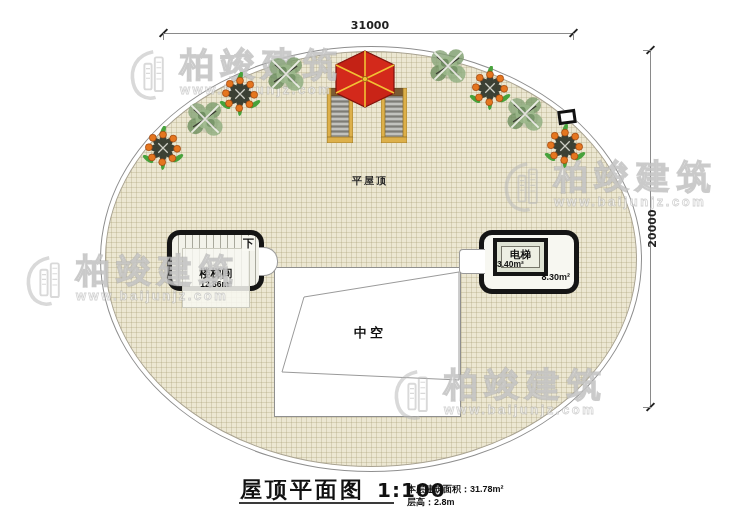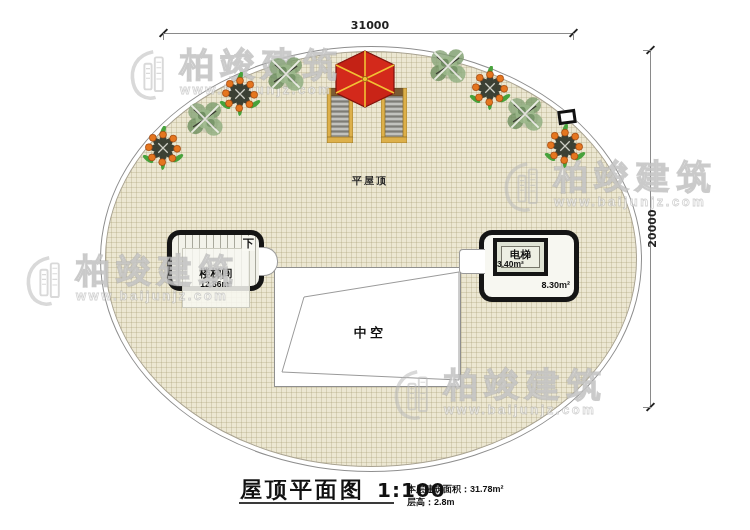--- a/index.html
+++ b/index.html
@@ -42,35 +42,35 @@
     background:rgba(248,248,242,.85);border:1px solid #c9c9bd;padding:18px 0;z-index:2;}
   .stair-room .nm{font-size:11px;font-weight:700;color:#111;line-height:12px;display:block;}
   .stair-room .ar{font-size:8.5px;font-weight:700;color:#111;line-height:10px;display:block;}
   .stair-room .down{position:absolute;right:4px;top:1px;font-size:11px;font-weight:700;color:#111;
     background:rgba(248,248,242,.9);padding:0 1px;z-index:2;}
   .stair-room .dir-arrow{position:absolute;left:52px;top:33px;font-size:8px;color:#555;z-index:2;}
   .door-stair{position:absolute;left:259px;top:247px;width:18px;height:27px;background:#fff;
     border:1px solid #999;border-left:none;border-radius:0 14px 14px 0;z-index:7;}
 
   
-  .elev-room{position:absolute;left:479px;top:230px;width:100px;height:72px;box-sizing:border-box;
+  .elev-room{position:absolute;left:479px;top:230px;width:100px;height:64px;box-sizing:border-box;
     border:5px solid #151515;border-radius:13px;background:#f7f7f1;z-index:5;}
   .elev-shaft{position:absolute;left:9px;top:3px;width:55px;height:38px;box-sizing:border-box;
     border:4px solid #151515;background:#dfe3d4;}
   .elev-car{position:absolute;left:4px;top:4px;right:4px;bottom:4px;border:1px solid #76766a;background:#edefe3;}
   .elev-shaft .nm{position:absolute;left:0;top:6px;width:100%;text-align:center;font-size:10.5px;
     font-weight:700;color:#111;z-index:2;}
   .elev-shaft .ar{position:absolute;left:0;top:17px;width:100%;text-align:left;font-size:8.5px;
     font-weight:700;color:#111;z-index:2;}
   .elev-room .room-area{position:absolute;right:4px;bottom:7px;font-size:9px;font-weight:700;color:#111;}
   .elev-stub{position:absolute;left:459px;top:249px;width:25px;height:23px;background:#fff;
     border:1px solid #999;border-right:none;border-radius:4px 0 0 4px;z-index:7;}
 
   
-  .void-rect{position:absolute;left:274px;top:267px;width:187px;height:120px;box-sizing:border-box;
+  .void-rect{position:absolute;left:274px;top:267px;width:187px;height:150px;box-sizing:border-box;
     border:1px solid #8f8f8f;background:#fff;z-index:5;}
   .void-rect svg{position:absolute;left:0;top:0;}
   .void-label{position:absolute;left:60px;top:56px;width:70px;text-align:center;
     font-size:13px;font-weight:700;color:#111;letter-spacing:3px;}
 
   
   .plant{position:absolute;z-index:9;}
   .deck{position:absolute;z-index:6;}
   .umbrella{position:absolute;left:327px;top:50px;z-index:7;}
   .sq-symbol{position:absolute;left:558px;top:110px;width:12px;height:8px;background:#fff;

